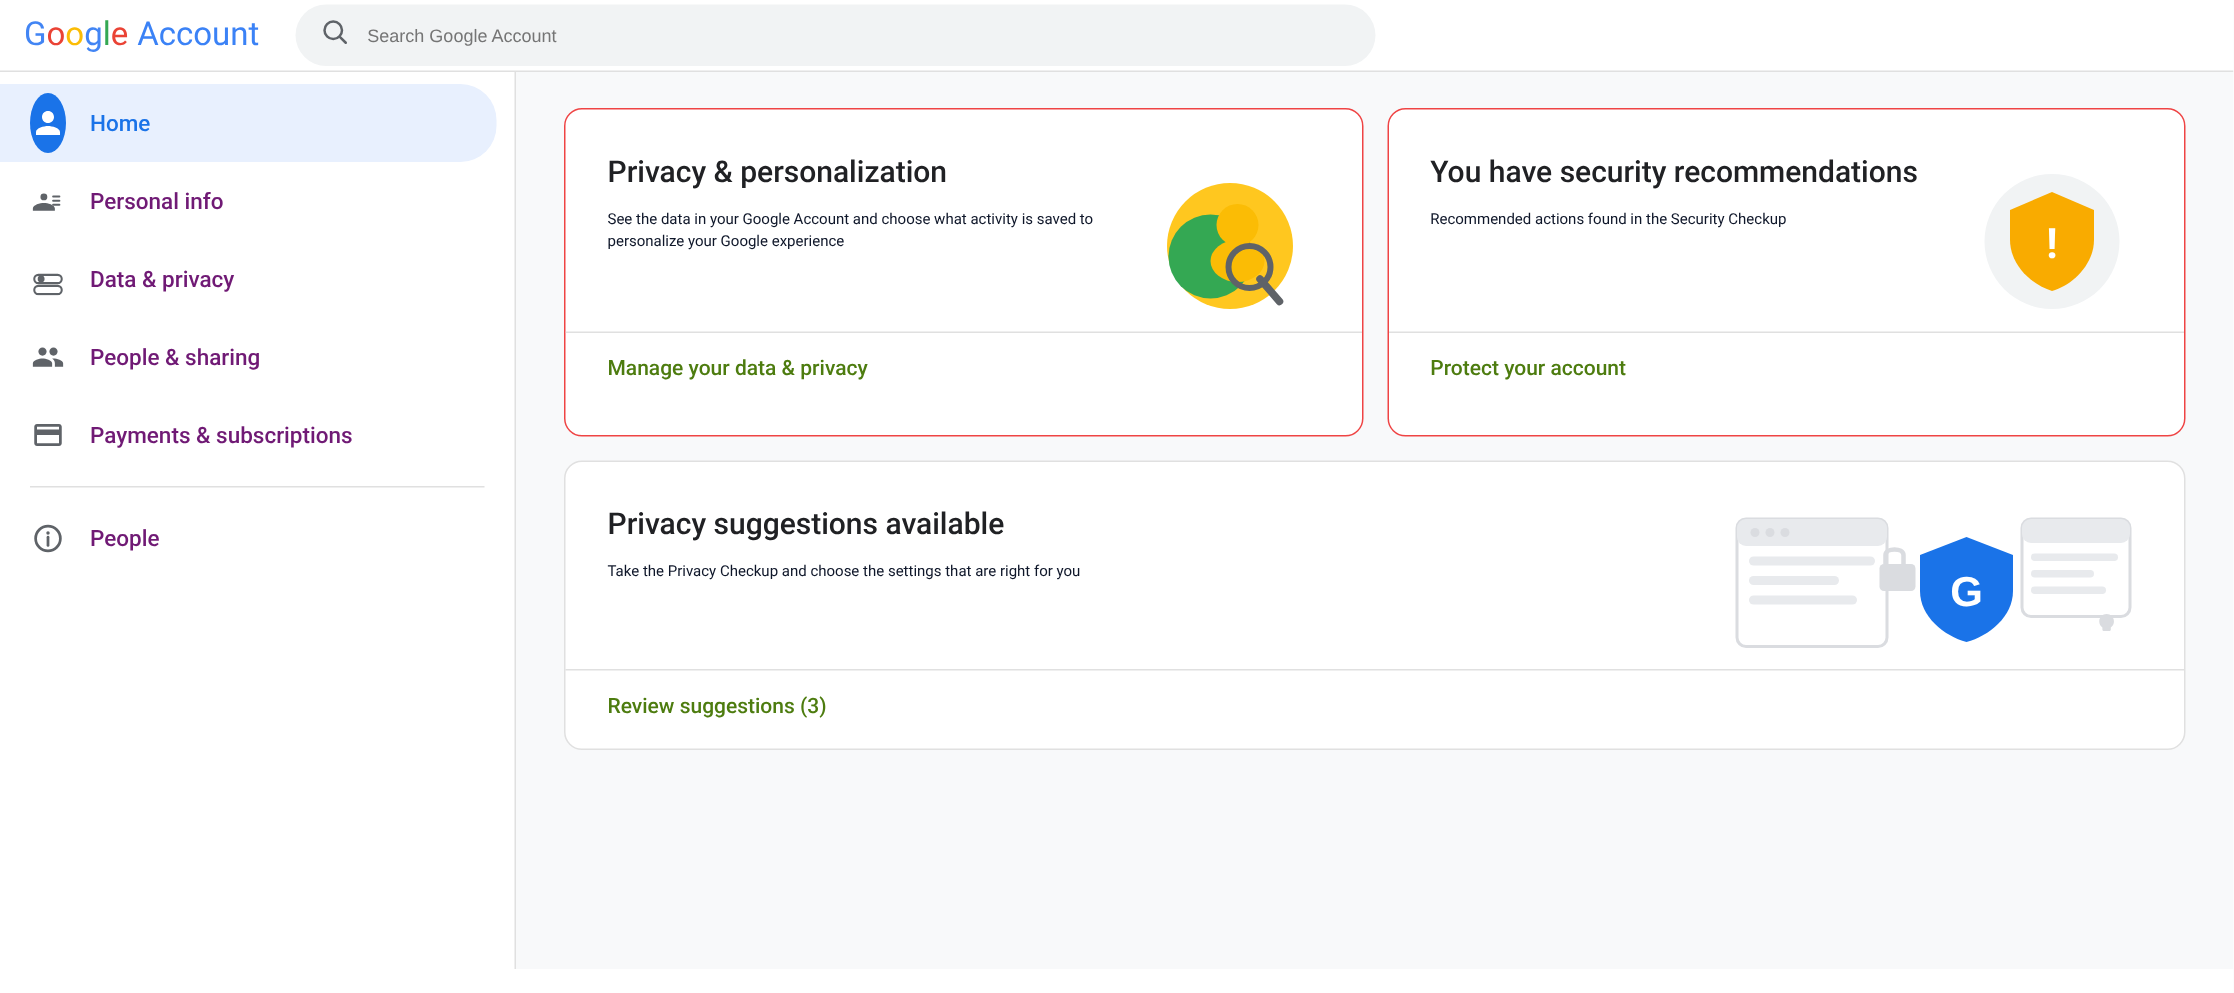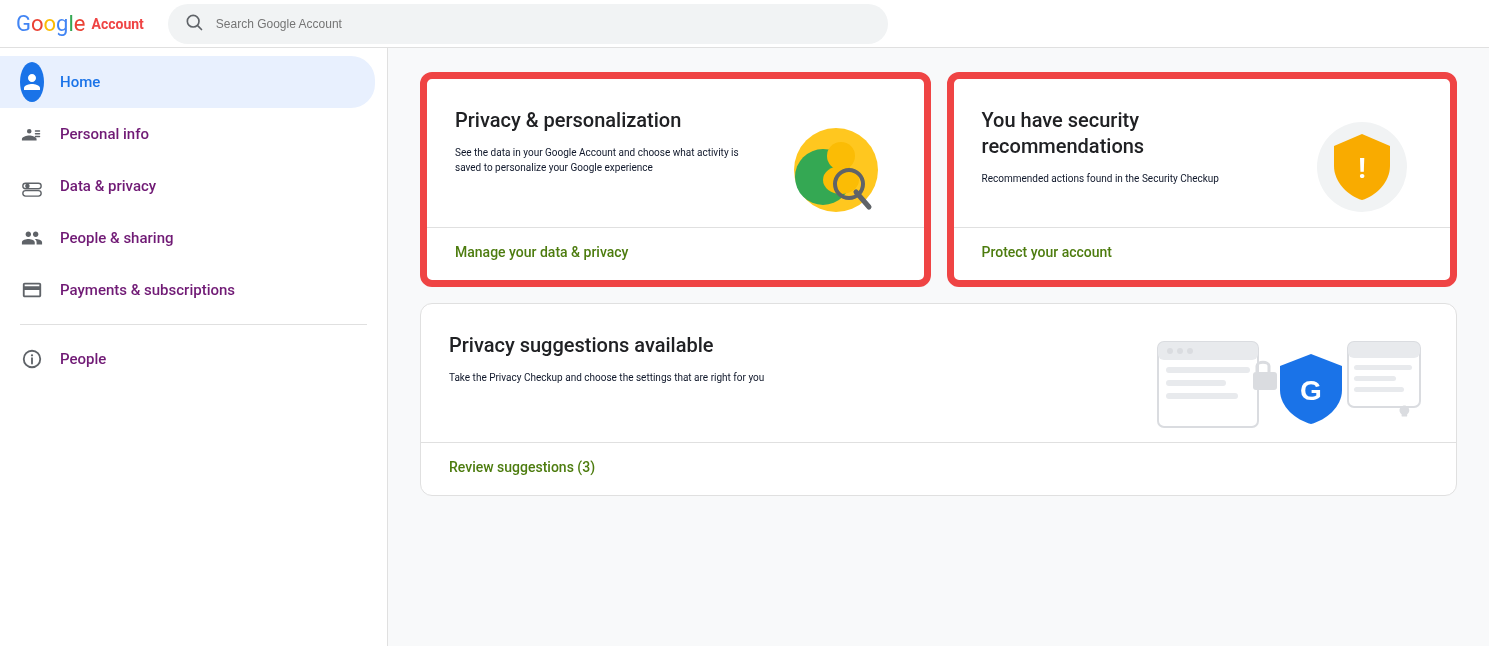--- a/index.html
+++ b/index.html
@@ -24,23 +24,23 @@
       font-size: 22px;
       font-weight: 400;
     }
     .logo-google .g { color: #4285F4; }
     .logo-google .o1 { color: #EA4335; }
     .logo-google .o2 { color: #FBBC05; }
     .logo-google .g2 { color: #4285F4; }
     .logo-google .l { color: #34A853; }
     .logo-google .e { color: #EA4335; }
     .logo-account {
-      font-size: 14px;
-      color: #ef4444;
-      font-weight: 700;
+      font-size: 22px;
+      color: #3b82f6;
+      font-weight: 400;
     }
     .search-bar {
       flex: 1;
       max-width: 720px;
       display: flex;
       align-items: center;
       background: #f1f3f4;
       border-radius: 24px;
       padding: 8px 16px;
       gap: 12px;
@@ -59,21 +59,21 @@
     }
 
     
     .layout {
       display: flex;
       min-height: calc(100vh - 64px);
     }
 
     
     .sidebar {
-      width: 388px;
+      width: 344px;
       min-width: 280px;
       padding: 8px 0;
       border-right: 1px solid #e0e0e0;
       background: #fff;
     }
     .sidebar-item {
       display: flex;
       align-items: center;
       padding: 14px 20px;
       cursor: pointer;
@@ -114,22 +114,22 @@
     }
     .cards-grid {
       display: grid;
       grid-template-columns: 1fr 1fr;
       gap: 16px;
       margin-bottom: 16px;
     }
     .card {
       background: #fff;
       border-radius: 12px;
-      border: 7px solid #ef4444;
-      padding: 28px 28px 0 28px;
+      border: 1px solid #ef4444;
+      padding: 28px 28px 16px 28px;
       overflow: hidden;
     }
     .card-wide {
       grid-column: 1 / -1;
       background: #fff;
       border-radius: 12px;
       border: 1px solid #e0e0e0;
       padding: 28px 28px 0 28px;
     }
     .card-content {

